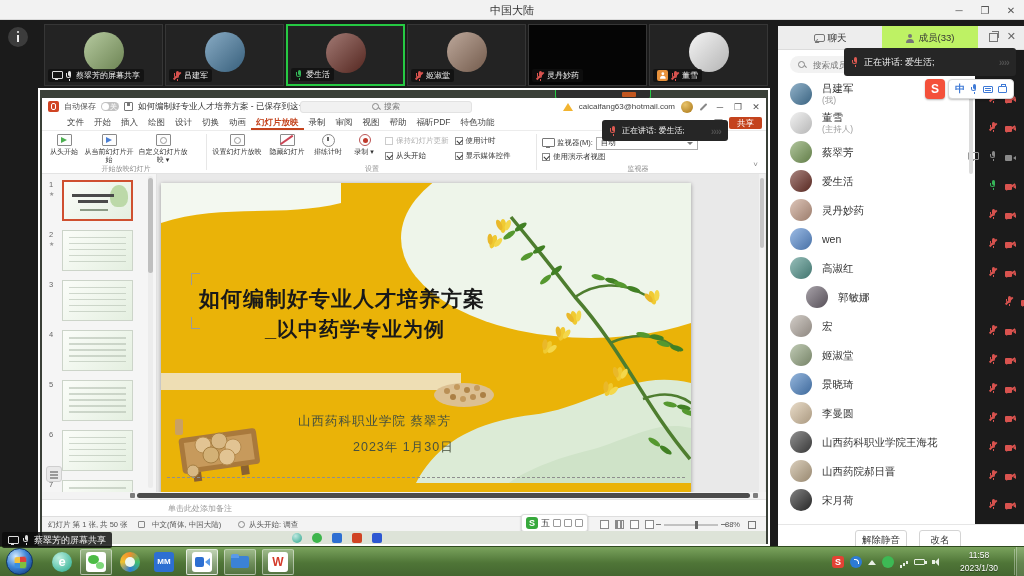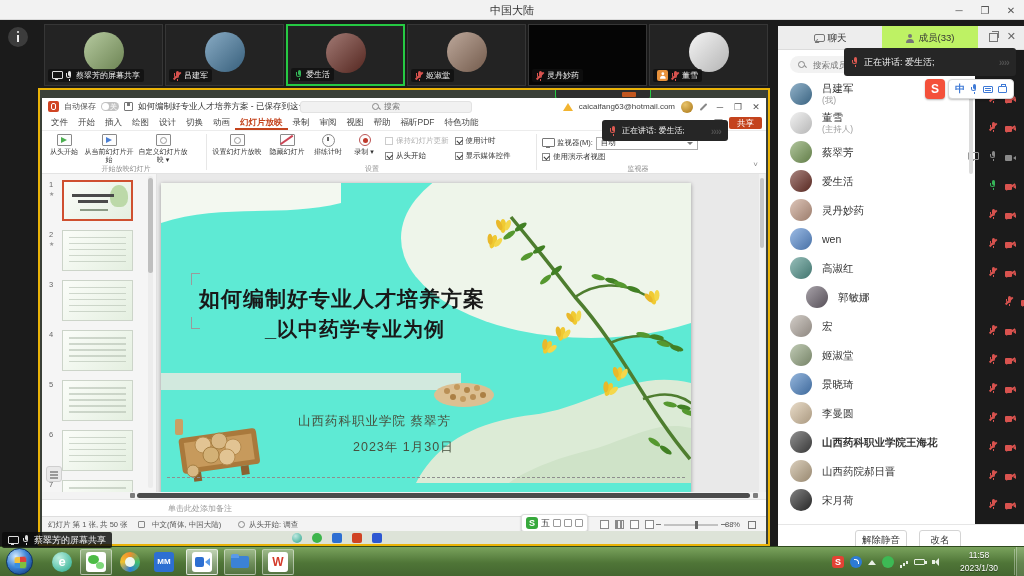--- a/index.html
+++ b/index.html
@@ -21,21 +21,21 @@
 
   .tile{position:absolute;top:4px;height:62px;width:119px;background:#232323;border:1px solid #363636;}
   .tile.speaking{border:2px solid #26c943;}
   .tile.black{background:#050505;}
   .tile .av{position:absolute;left:50%;top:7px;transform:translateX(-50%);width:40px;height:40px;border-radius:50%;
             background-image:linear-gradient(135deg,rgba(255,255,255,.35),rgba(0,0,0,.25));}
   .tile-label{position:absolute;left:3px;bottom:3px;height:13px;background:rgba(15,15,15,.78);border-radius:2px;
               display:flex;align-items:center;gap:3px;padding:0 4px;color:#eee;font-size:8px;white-space:nowrap;}
 
   
-  #share-area{position:absolute;left:38px;top:68px;width:732px;height:458px;border:2px solid #eab308;background:#3a4038;}
+  #share-area{position:absolute;left:38px;top:68px;width:732px;height:458px;border:2px solid #ffffff;background:#3a4038;}
   #green-tab{position:absolute;left:515px;top:0;width:96px;height:10px;background:#2e2e2e;border:1px solid #26c943;border-top:none;border-radius:0 0 4px 4px;}
   #green-tab i{position:absolute;right:14px;top:2px;width:14px;height:5px;background:#c2561f;border-radius:1px;}
 
   
   #ppt{position:absolute;left:2px;top:8px;width:724px;height:433px;background:#fff;}
   #ppt-titlebar{position:absolute;left:0;top:0;width:100%;height:17px;background:#fff;display:flex;align-items:center;gap:5px;padding:0 6px;}
   .ppt-logo{width:11px;height:11px;border-radius:2px;background:#d04423;flex:0 0 auto;}
   .ppt-logo::before{content:"";display:block;width:3px;height:5px;border:1.5px solid #fff;border-radius:2px;margin:2px 0 0 3px;}
   #autosave-label{font-size:8px;color:#555;white-space:nowrap;}
   .tgl{width:18px;height:9px;border-radius:5px;background:#c2c2c2;position:relative;flex:0 0 auto;}
@@ -51,21 +51,21 @@
   .search-ic::before{content:"";position:absolute;left:0;top:0;width:5px;height:5px;border:1px solid #888;border-radius:50%;}
   .search-ic::after{content:"";position:absolute;left:5.5px;top:5.5px;width:3px;height:1px;background:#888;transform:rotate(45deg);}
   #ppt-tb-right{position:absolute;right:4px;top:0;height:17px;display:flex;align-items:center;gap:6px;}
   .warn-ic{width:0;height:0;border-left:5px solid transparent;border-right:5px solid transparent;border-bottom:8px solid #f2b430;position:relative;}
   #ppt-account{font-size:8px;color:#444;white-space:nowrap;}
   .gold-av{width:12px;height:12px;border-radius:50%;background:radial-gradient(circle at 35% 30%,#e8c36a,#a87414);}
   .pen-ic{width:9px;height:2px;background:#888;transform:rotate(-45deg);border-radius:1px;}
   .ppt-ctrl{font-size:9px;color:#555;width:12px;text-align:center;}
 
   #ppt-menubar{position:absolute;left:0;top:17px;width:100%;height:16px;border-bottom:1px solid #ececec;background:#fff;}
-  #menu-tabs{display:flex;padding-left:4px;}
+  #menu-tabs{display:flex;padding-left:20px;}
   .mtab{font-size:8.5px;color:#444;line-height:15px;padding:0 5px;white-space:nowrap;}
   .mtab.active{color:#c4431d;font-weight:bold;box-shadow:inset 0 -2px 0 #c4431d;}
   #menubar-right{position:absolute;right:4px;top:2px;display:flex;gap:6px;align-items:center;}
   .disp-ic{width:9px;height:8px;border:1px solid #999;border-radius:1px;}
   #share-btn{background:#c4431d;color:#fff;font-size:8.5px;line-height:12px;padding:0 8px;border-radius:2px;}
 
   #ppt-ribbon{position:absolute;left:0;top:33px;width:100%;height:43px;background:#fff;border-bottom:1px solid #e3e3e3;}
   .rgroup{position:absolute;top:0;height:43px;}
   .rgl{position:absolute;bottom:0;left:0;right:0;text-align:center;font-size:7px;color:#8d8d8d;}
   .rsep{position:absolute;top:3px;width:1px;height:36px;background:#e7e7e7;}
@@ -108,21 +108,21 @@
   .thumb .mini-a{position:absolute;left:16px;top:27px;width:28px;height:2px;background:#8b9a85;}
   #thumb-scroll{position:absolute;left:106px;top:2px;width:5px;height:312px;background:#ececec;border-radius:3px;}
   #thumb-scroll-thumb{position:absolute;left:0;top:2px;width:5px;height:95px;background:#bfbfbf;border-radius:3px;}
   #thumb-widget{position:absolute;left:4px;top:292px;width:16px;height:16px;background:#e9e9e9;border:1px solid #cfcfcf;border-radius:3px;}
   #thumb-widget::before{content:"";position:absolute;left:3px;top:4px;width:8px;height:1.5px;background:#9a9a9a;box-shadow:0 3px 0 #9a9a9a,0 6px 0 #9a9a9a;}
 
   #canvas{position:absolute;left:115px;top:0;width:609px;height:318px;background:#e9e9e9;}
   #canvas-vscroll{position:absolute;right:1px;top:0;width:6px;height:318px;background:#f1f1f1;}
   #canvas-vscroll i{position:absolute;left:1px;top:4px;width:4px;height:70px;background:#c6c6c6;border-radius:2px;}
 
-  #slide{position:absolute;left:4px;top:9px;width:530px;height:352px;background:#5eead4;box-shadow:0 1px 4px rgba(0,0,0,.35);overflow:hidden;}
+  #slide{position:absolute;left:4px;top:9px;width:530px;height:352px;background:#eab308;box-shadow:0 1px 4px rgba(0,0,0,.35);overflow:hidden;}
   #slide-band{position:absolute;left:0;top:190px;width:300px;height:17px;background:#efe9e0;opacity:.8;}
   .brkt{position:absolute;width:9px;height:12px;}
   #brkt-top{left:30px;top:90px;border-left:1.5px solid #9a9a9a;border-top:1.5px solid #9a9a9a;}
   #brkt-bot{left:30px;top:134px;border-left:1.5px solid #9a9a9a;border-bottom:1.5px solid #9a9a9a;}
   #slide-title1{position:absolute;left:38px;top:102px;font-size:21px;font-weight:bold;color:#191919;letter-spacing:1px;white-space:nowrap;}
   #slide-title2{position:absolute;left:104px;top:133px;font-size:20px;font-weight:bold;color:#191919;letter-spacing:1px;white-space:nowrap;}
   #slide-author{position:absolute;left:137px;top:230px;font-size:12.5px;color:#47513f;letter-spacing:1px;white-space:nowrap;}
   #slide-date{position:absolute;left:192px;top:256px;font-size:12.5px;color:#47513f;letter-spacing:1px;white-space:nowrap;}
   #slide-dash{position:absolute;left:6px;right:6px;top:294px;border-top:1px dashed #8f8f8f;}
 
@@ -743,21 +743,21 @@
           <span class="mname" style="top: 8px;">景晓琦</span>
           <span class="mic-slot"><span class="mic-ic off" style="color: rgb(217, 83, 79);"><i class="m-cap"></i><i class="m-arc"></i><i class="m-stem"></i></span></span>
           <span class="cam-slot"><span class="cam-ic off" style="color: rgb(217, 83, 79);"><i class="c-body"></i><i class="c-lens"></i></span></span>
         </div>
         <div class="mrow" style="top: 373px;">
           <span class="mav" style="background-color: rgb(218, 196, 164);"></span>
           <span class="mname" style="top: 8px;">李曼圆</span>
           <span class="mic-slot"><span class="mic-ic off" style="color: rgb(217, 83, 79);"><i class="m-cap"></i><i class="m-arc"></i><i class="m-stem"></i></span></span>
           <span class="cam-slot"><span class="cam-ic off" style="color: rgb(217, 83, 79);"><i class="c-body"></i><i class="c-lens"></i></span></span>
         </div>
-        <div class="mrow" style="top: 402px; font-weight: bold;">
+        <div class="mrow" style="top: 402px;">
           <span class="mav" style="background-color: rgb(71, 71, 71);"></span>
           <span class="mname" style="top: 8px;">山西药科职业学院王海花</span>
           <span class="mic-slot"><span class="mic-ic off" style="color: rgb(217, 83, 79);"><i class="m-cap"></i><i class="m-arc"></i><i class="m-stem"></i></span></span>
           <span class="cam-slot"><span class="cam-ic off" style="color: rgb(217, 83, 79);"><i class="c-body"></i><i class="c-lens"></i></span></span>
         </div>
         <div class="mrow" style="top: 431px;">
           <span class="mav" style="background-color: rgb(194, 174, 143);"></span>
           <span class="mname" style="top: 8px;">山西药院郝日晋</span>
           <span class="mic-slot"><span class="mic-ic off" style="color: rgb(217, 83, 79);"><i class="m-cap"></i><i class="m-arc"></i><i class="m-stem"></i></span></span>
           <span class="cam-slot"><span class="cam-ic off" style="color: rgb(217, 83, 79);"><i class="c-body"></i><i class="c-lens"></i></span></span>

